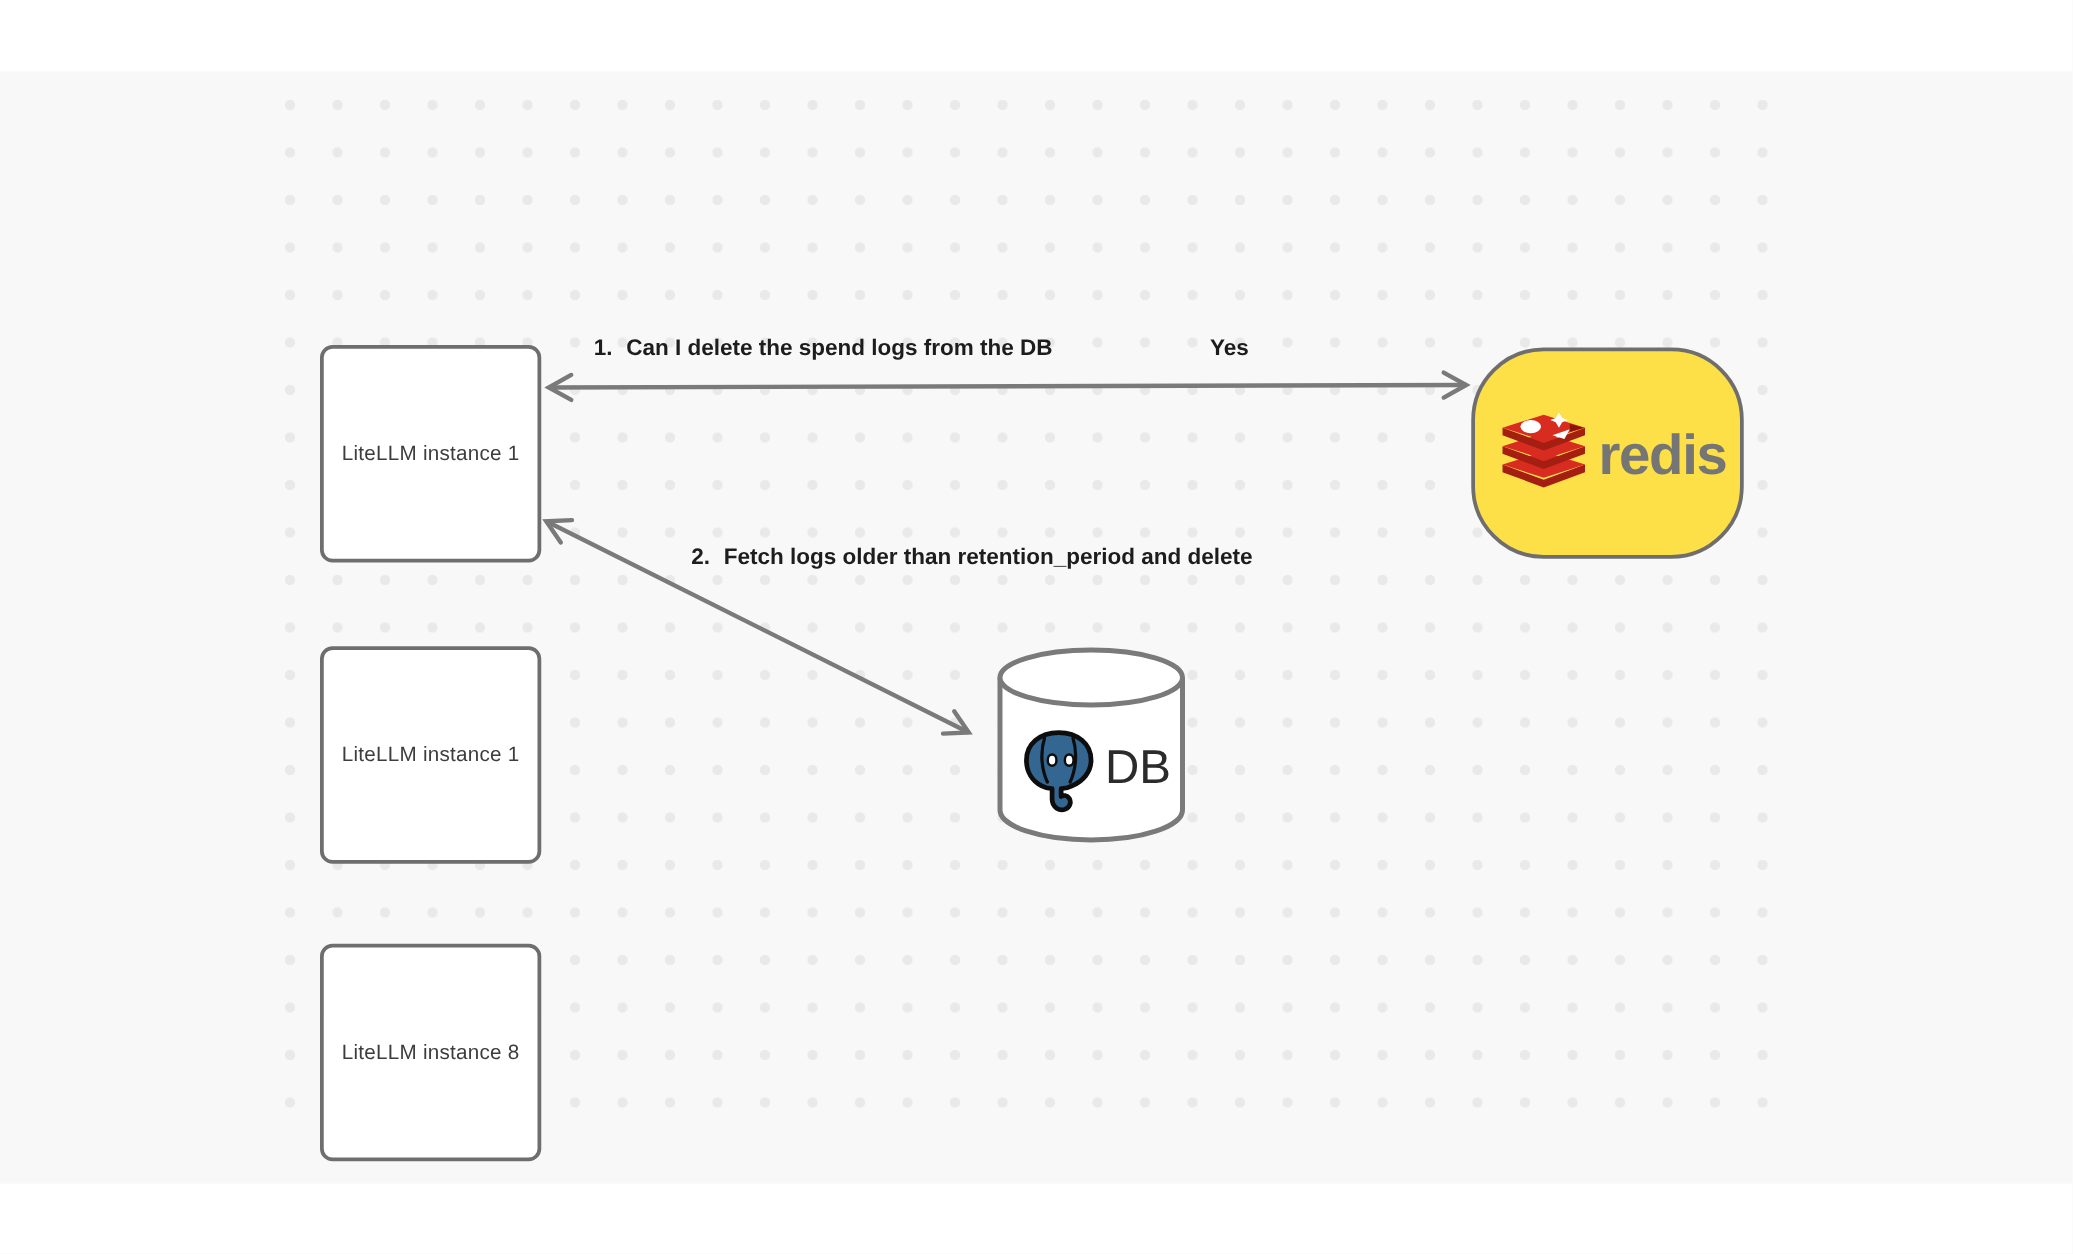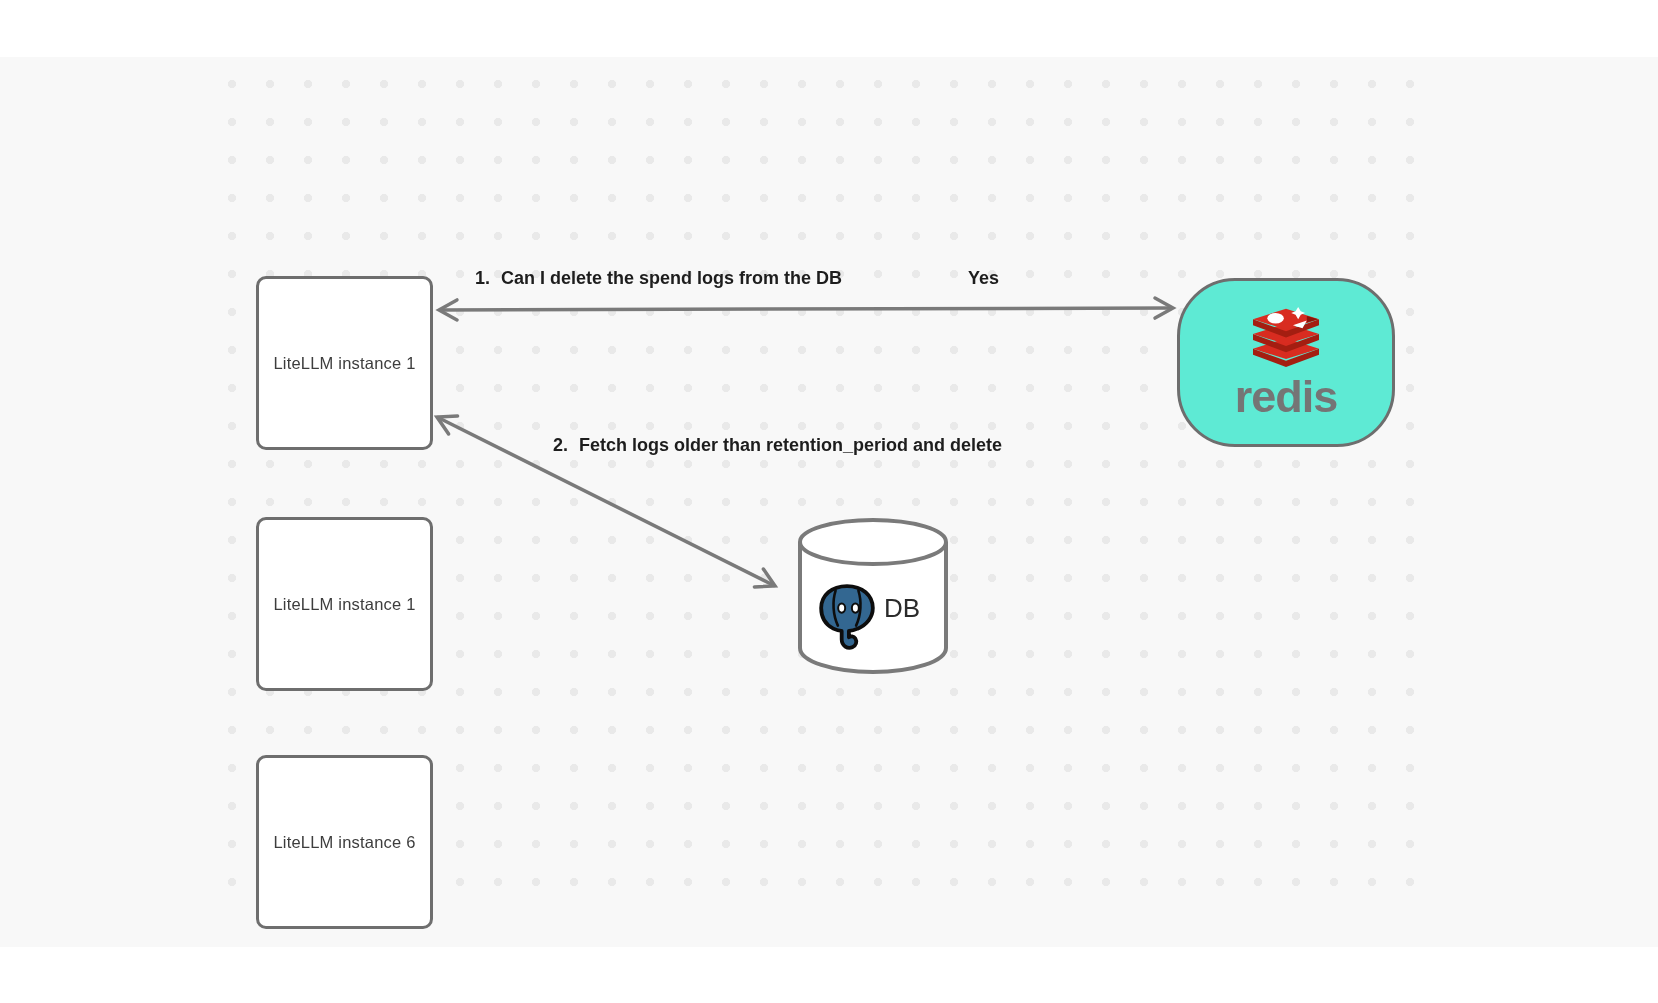--- a/index.html
+++ b/index.html
@@ -19,34 +19,34 @@
   .inst-box {
     position:absolute; left:256px; width:177px; height:174px;
     background:#ffffff; border:3.5px solid #6e6e6e; border-radius:10px;
     box-sizing:border-box; display:flex; align-items:center; justify-content:center;
   }
   .inst-label { font-size:16.5px; color:#3d3d3d; letter-spacing:0.2px; }
   #inst1 { top:276px; } #inst2 { top:517px; } #inst3 { top:755px; }
 
   .redis-node {
     position:absolute; left:1177px; top:278px; width:218px; height:169px;
-    background:#5eead4; border:3.5px solid #6e6e6e; border-radius:58px;
-    box-sizing:border-box; display:flex; flex-direction:column;
+    background:#fde047; border:3.5px solid #6e6e6e; border-radius:58px;
+    box-sizing:border-box; display:flex; flex-direction:row;
     align-items:center; justify-content:center;
   }
   .redis-wordmark {
     font-size:45px; font-weight:700; color:#757575;
     letter-spacing:-1px; line-height:1; margin-top:1px;
   }
 
   .db-node { position:absolute; left:796px; top:516px; width:154px; height:160px; }
   .db-cyl { position:absolute; left:0; top:0; }
   .pg-icon { position:absolute; left:13px; top:67px; }
   .db-label {
-    position:absolute; left:88px; top:79px; font-size:26px;
+    position:absolute; left:88px; top:79px; font-size:38px;
     color:#2b2b2b; line-height:1;
   }
 
   .edges-svg { position:absolute; left:0; top:0; pointer-events:none; }
 
   .edge-label {
     position:absolute; font-weight:700; font-size:18px; color:#1d1d1d;
     white-space:nowrap; line-height:1.2;
   }
   #edge1-label { left:475px; top:268px; }
@@ -63,21 +63,21 @@
   <div class="band band-bottom"></div>
   <div class="dotfield"></div>
 
   <div class="inst-box" id="inst1">
     <span class="inst-label">LiteLLM instance 1</span>
   </div>
   <div class="inst-box" id="inst2">
     <span class="inst-label">LiteLLM instance 1</span>
   </div>
   <div class="inst-box" id="inst3">
-    <span class="inst-label">LiteLLM instance 6</span>
+    <span class="inst-label">LiteLLM instance 8</span>
   </div>
 
   <div class="redis-node">
     <svg width="88" height="66" viewBox="0 0 100 76">
 
       <path d="M12 48 L50 62 L88 48 L88 55 L50 69 L12 55 Z" fill="#a41e11"></path>
       <path d="M50 36 L88 48 L50 60 L12 48 Z" fill="#d82c20"></path>
 
       <path d="M12 31 L50 45 L88 31 L88 38 L50 52 L12 38 Z" fill="#a41e11"></path>
       <path d="M50 19 L88 31 L50 43 L12 31 Z" fill="#d82c20"></path>

